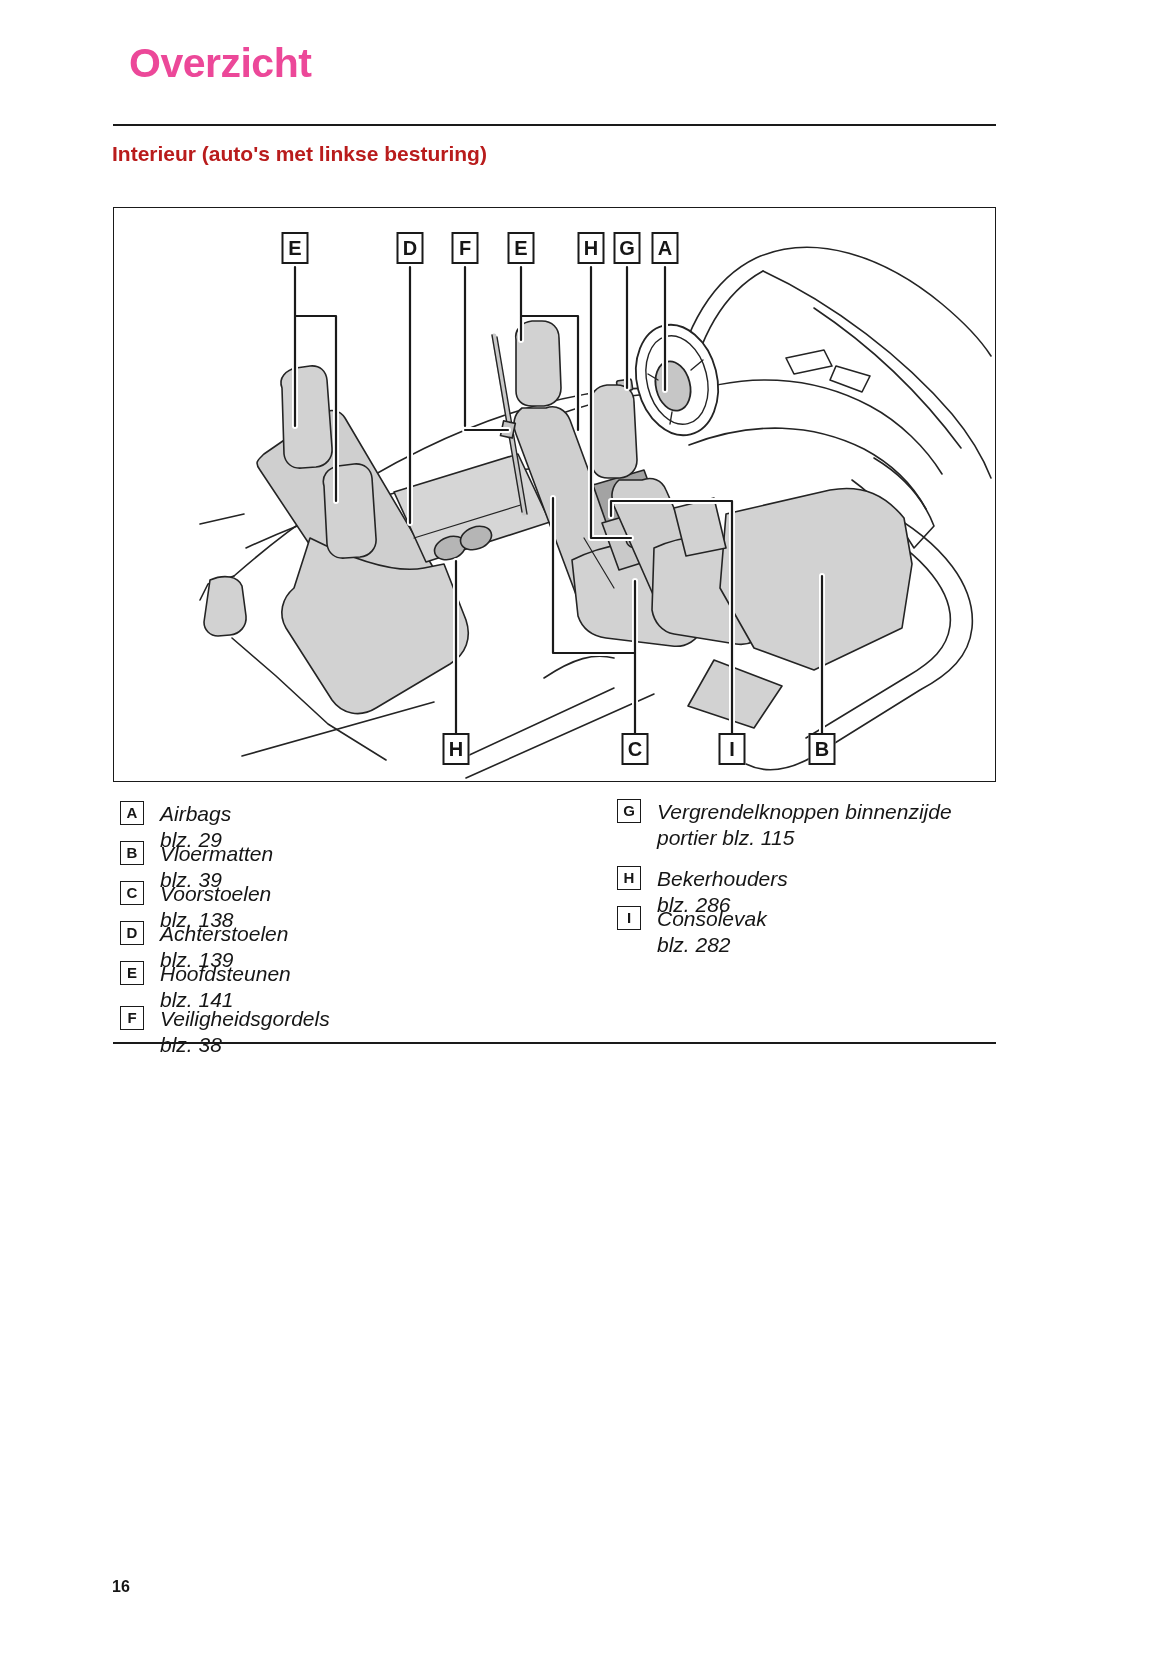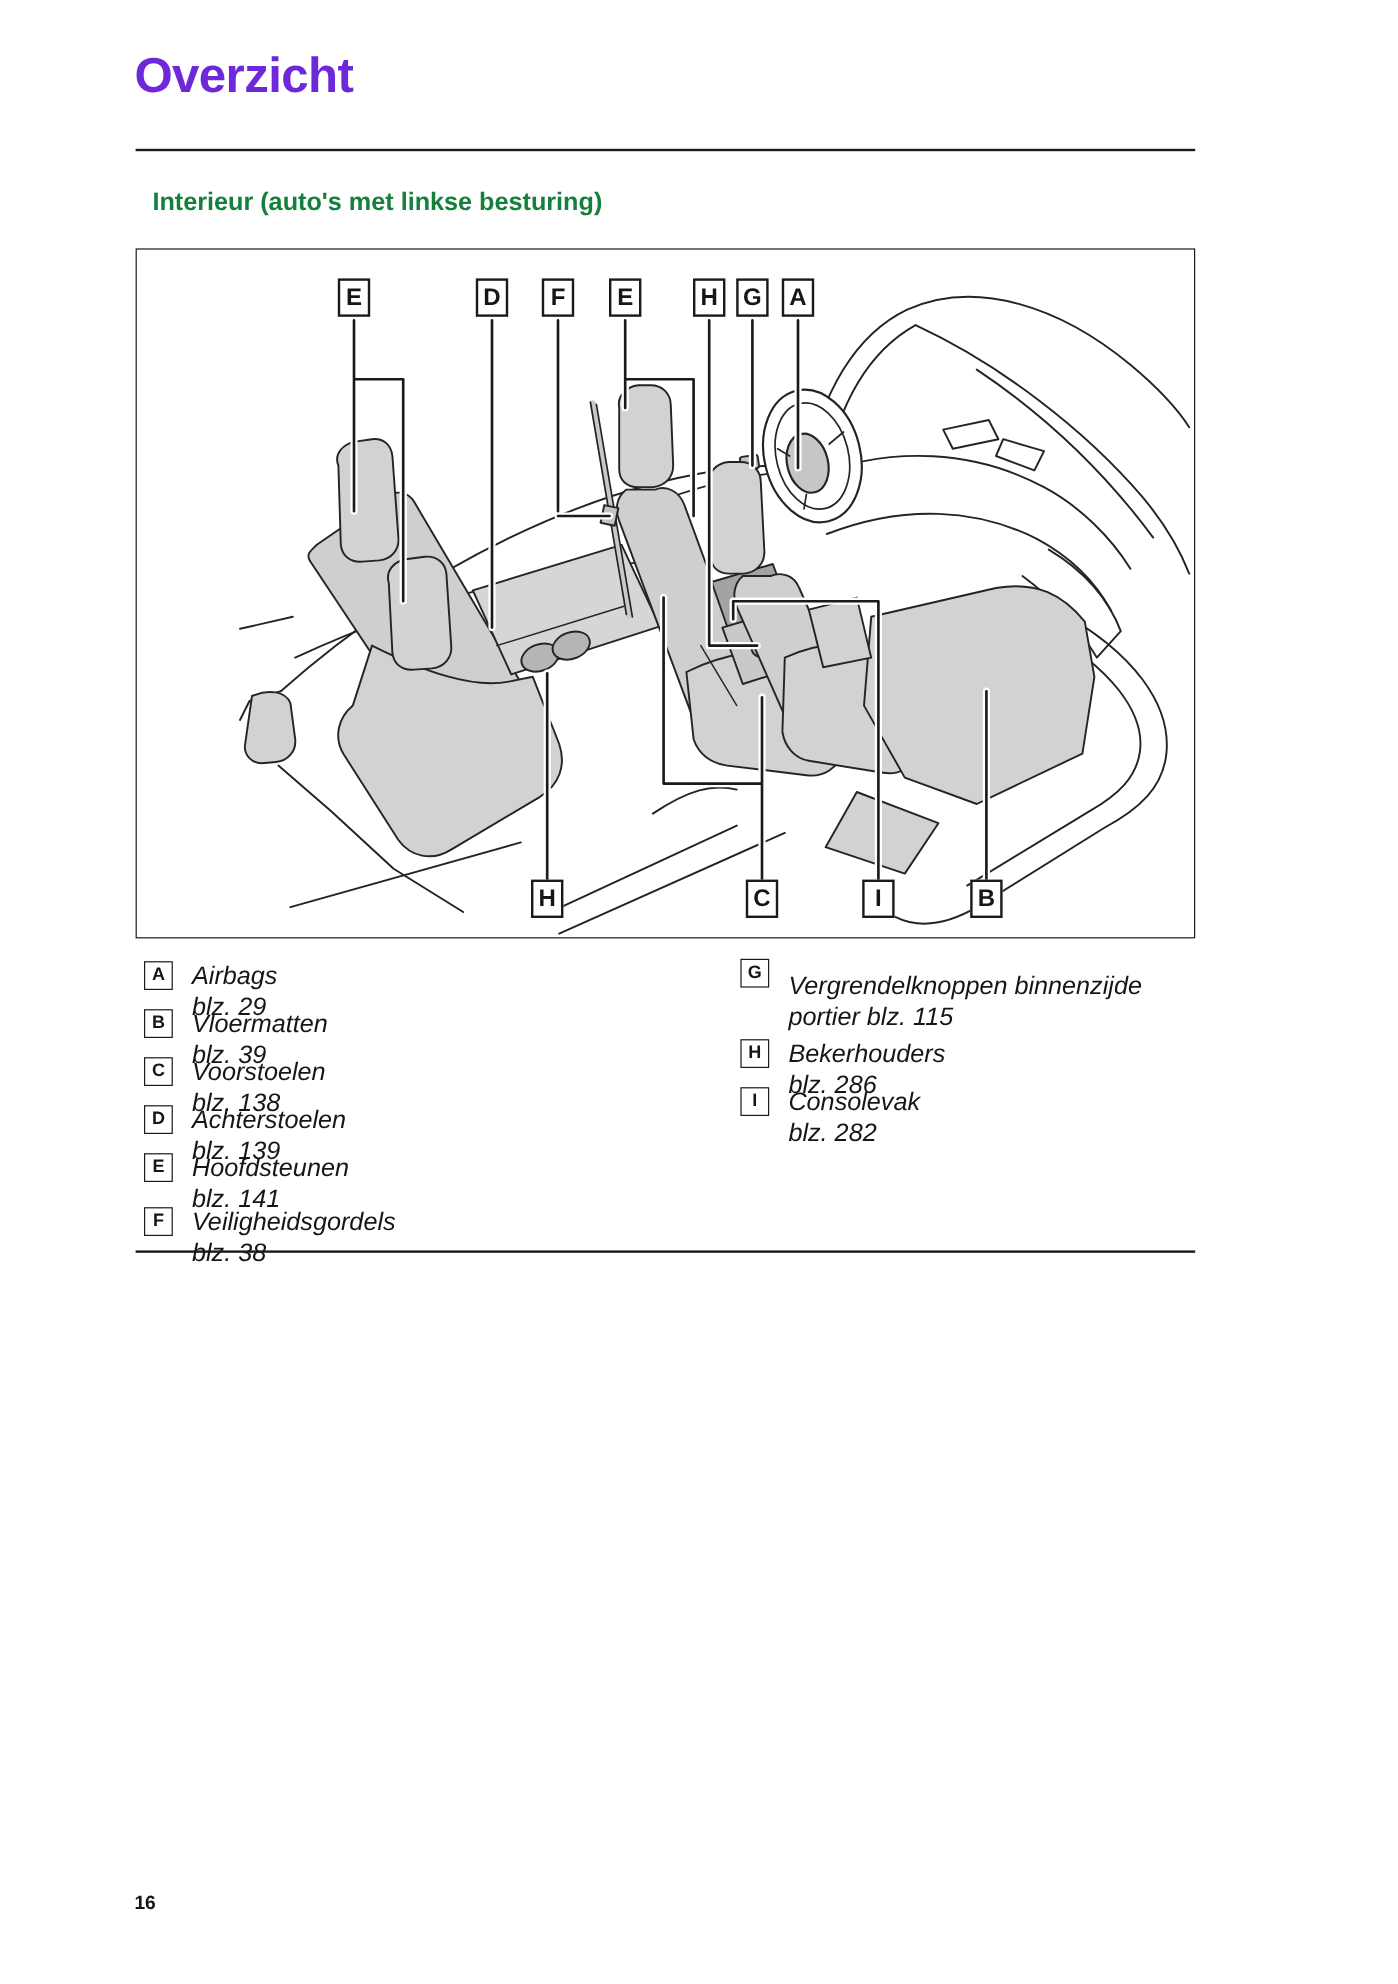--- a/index.html
+++ b/index.html
@@ -1,29 +1,29 @@
 <!DOCTYPE html>
 <html><head>
 <meta charset="utf-8">
 <style>
   html,body{margin:0;padding:0;background:#ffffff;}
   .page{
     position:relative;width:1165px;height:1653px;background:#fff;
     font-family:"Liberation Sans","DejaVu Sans",sans-serif;color:#1a1a1a;overflow:hidden;
   }
   .title{
-    position:absolute;left:112px;top:40px;margin:0;
-    font-size:41px;font-weight:bold;letter-spacing:-0.5px;color:#6d28d9;
+    position:absolute;left:129px;top:40px;margin:0;
+    font-size:41px;font-weight:bold;letter-spacing:-0.5px;color:#ec4899;
   }
   .rule{position:absolute;left:113px;width:883px;background:#1a1a1a;}
   .rule-top{top:124px;height:1.5px;}
   .rule-bottom{top:1042px;height:2px;}
   .subtitle{
-    position:absolute;left:112px;top:142px;margin:15px;
-    font-size:21px;font-weight:bold;color:#15803d;
+    position:absolute;left:112px;top:142px;margin:0;
+    font-size:21px;font-weight:bold;color:#b91c1c;
   }
   .figure{
     position:absolute;left:113px;top:207px;width:881px;height:573px;
     border:1.6px solid #1a1a1a;background:#fff;
   }
   .figure svg{position:absolute;left:0;top:0;width:100%;height:100%;}
   .callout-box{
     position:absolute;width:27px;height:32px;box-sizing:border-box;
     border:2.4px solid #1a1a1a;background:#fff;
     font-size:20px;font-weight:bold;text-align:center;line-height:28px;
@@ -33,21 +33,21 @@
   .key-box{
     position:absolute;left:0;top:0;width:24px;height:24px;box-sizing:border-box;
     border:1.8px solid #1a1a1a;background:#fff;
     font-size:15px;font-weight:bold;text-align:center;line-height:21px;color:#161616;
   }
   .legend-text{
     position:absolute;left:40px;top:0px;font-size:21px;line-height:26px;color:#161616;
     white-space:pre-wrap;
     font-style:italic;
   }
-  .legend-text.wrap{width:330px;margin-top:10px;}
+  .legend-text.wrap{width:330px;}
   .page-number{
     position:absolute;left:112px;top:1578px;font-size:16px;font-weight:bold;color:#161616;
   }
 </style>
 </head>
 <body>
 
 <div class="page">
 
   <h1 class="title">Overzicht</h1>

